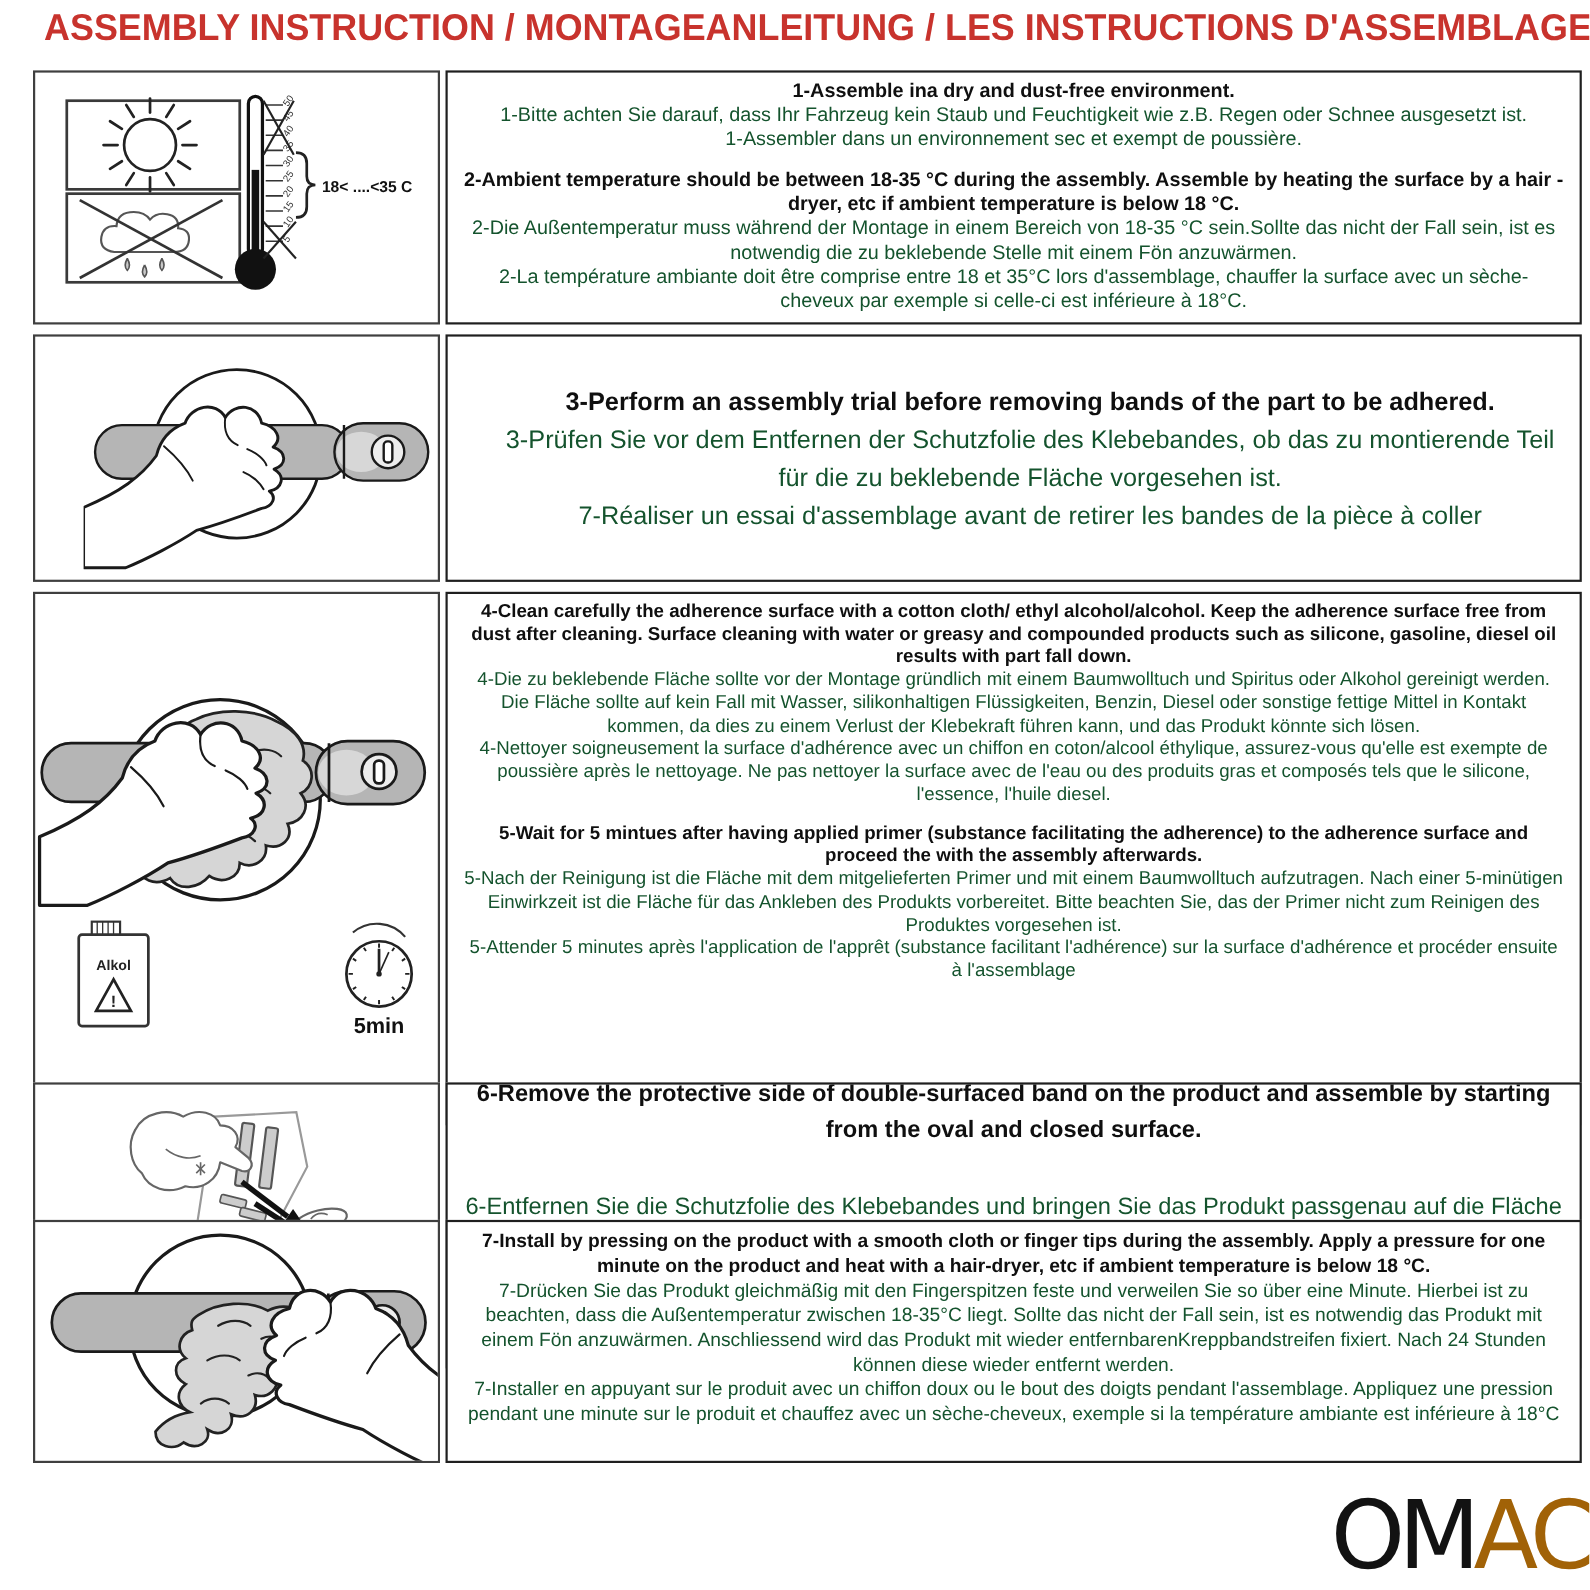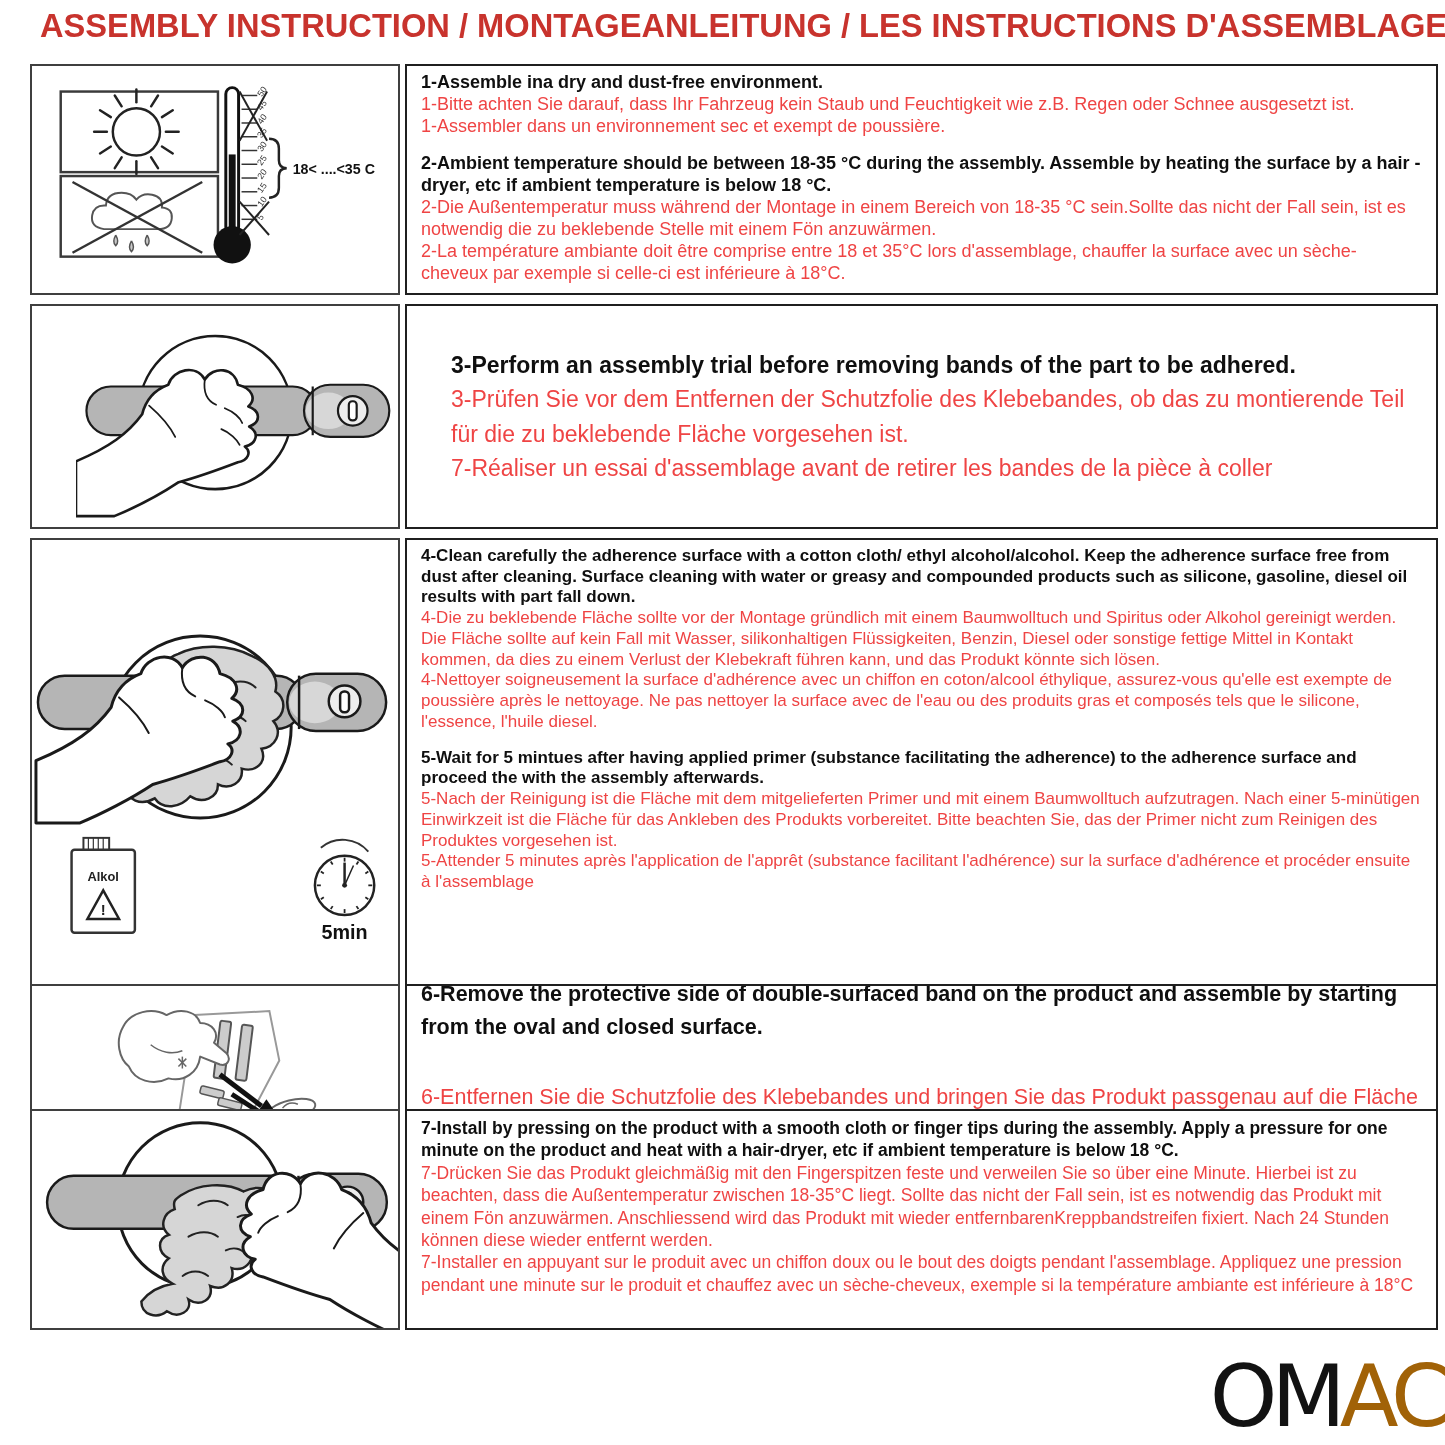--- a/index.html
+++ b/index.html
@@ -1,27 +1,27 @@
 <!DOCTYPE html>
 <html><head>
 <meta charset="utf-8">
 <style>
   html,body{margin:0;padding:0;background:#ffffff;}
   .page{position:relative;width:1445px;height:1445px;background:#fff;overflow:hidden;
-        font-family:"Liberation Sans",sans-serif;}
+        font-family:"Liberation Sans",sans-serif;text-align:center;}
   .title{position:absolute;left:40px;top:6px;width:1400px;
          font-size:34px;font-weight:700;color:#c8332d;letter-spacing:0;
          transform:scaleX(.96);transform-origin:left center;white-space:nowrap;}
   .box{position:absolute;background:#fff;box-sizing:border-box;}
   .illus{left:30px;width:370px;border:2px solid #3f3f3f;}
   .textbox{left:405px;width:1033px;border:2px solid #1f1f1f;padding:6px 14px;overflow:hidden;}
   .illus svg{display:block;width:100%;height:100%;}
   p{margin:0;}
   .b{font-weight:700;color:#0f0f0f;}
-  .r{font-weight:400;color:#ef4444;}
+  .r{font-weight:400;color:#14532d;}
   .gap{margin-top:15px;}
   
   .r1{top:64px;height:231px;}
   .r2{top:304px;height:225px;padding-left:44px;}
   .r3{top:538px;height:485px;}
   .r4{top:984px;height:260px;gap:36px;}
   .r5{top:1109px;height:221px;}
   
   .t1{font-size:18px;line-height:1.22;}
   .t2{font-size:23px;line-height:1.5;display:flex;flex-direction:column;justify-content:center;}

